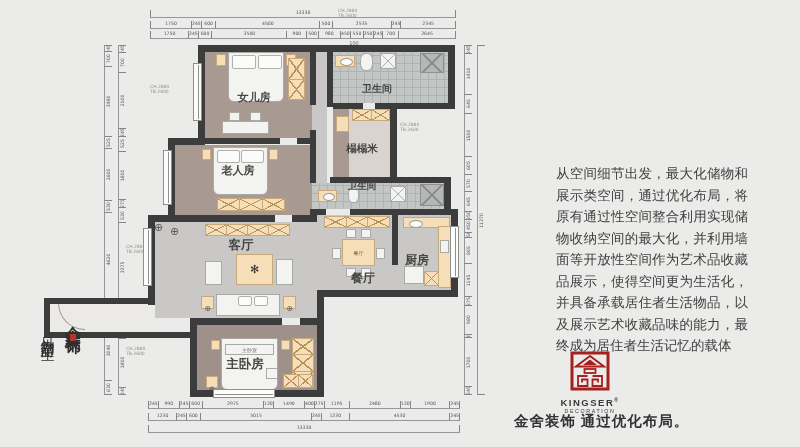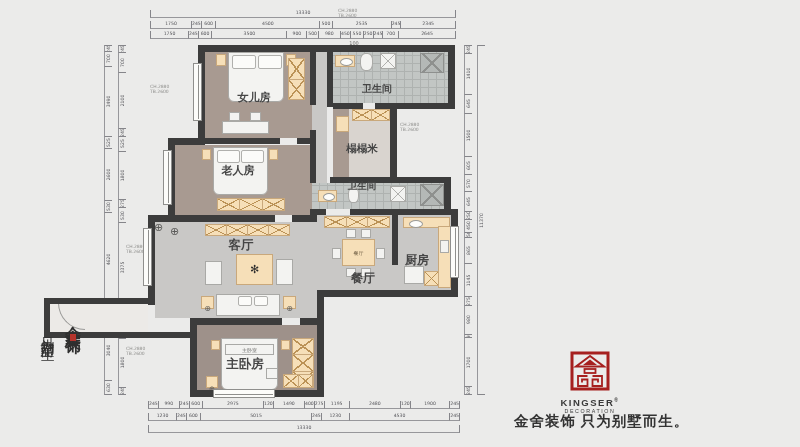--- a/index.html
+++ b/index.html
@@ -547,32 +547,33 @@
   <div class="lbl" style="left:212px;top:237px;width:58px;font-size:12.5px">客厅</div>
   <div class="lbl" style="left:336px;top:270px;width:54px;font-size:12px">餐厅</div>
   <div class="lbl" style="left:392px;top:252px;width:50px;font-size:12px">厨房</div>
   <div class="lbl" style="left:212px;top:356px;width:66px;font-size:12.5px">主卧房</div>
 
   <div class="a vtxt" style="left:38px;top:313px;height:125px">
     <span class="c1"><b>金舍装饰</b><i class="seal"></i></span>
     <span class="c2">只为别墅而生</span>
   </div>
 
+  <div class="body" style="left:556px;top:163px;width:192px">从空间细节出发，最大化储物和展示类空间，通过优化布局，将原有通过性空间整合利用实现储物收纳空间的最大化，并利用墙面等开放性空间作为艺术品收藏品展示，使得空间更为生活化，并具备承载居住者生活物品，以及展示艺术收藏品味的能力，最终成为居住者生活记忆的载体</div>
 
   <div class="logo" style="left:558px;top:351px">
     <svg width="40" height="40" viewBox="0 0 40 40">
       <rect x="2" y="2" width="36" height="36" fill="none" stroke="#a6201f" stroke-width="3"></rect>
       <path d="M20 5 L6 15.5 H34 Z" fill="none" stroke="#a6201f" stroke-width="2"></path>
       <path d="M20 8.5 L13 14 H27 Z" fill="#a6201f"></path>
       <rect x="14.5" y="18" width="11" height="4" fill="none" stroke="#a6201f" stroke-width="1.8"></rect>
       <path d="M17.5 25 H8 V35 H17.5 V28.5 H12 V31.5" fill="none" stroke="#a6201f" stroke-width="1.8"></path>
       <path d="M22.5 25 H32 V35 H22.5 V28.5 H28 V31.5" fill="none" stroke="#a6201f" stroke-width="1.8"></path>
     </svg>
     <div class="en"><span>KINGSER</span><sup>®</sup></div>
     <div class="sub">DECORATION</div>
   </div>
 
   <div class="slogan" style="left:514px;top:412px">
     <span>金舍装饰</span>
-    <span>只为别墅而生。</span>
+    <span>通过优化布局。</span>
   </div>
 
 </div>
 
 </body></html>

